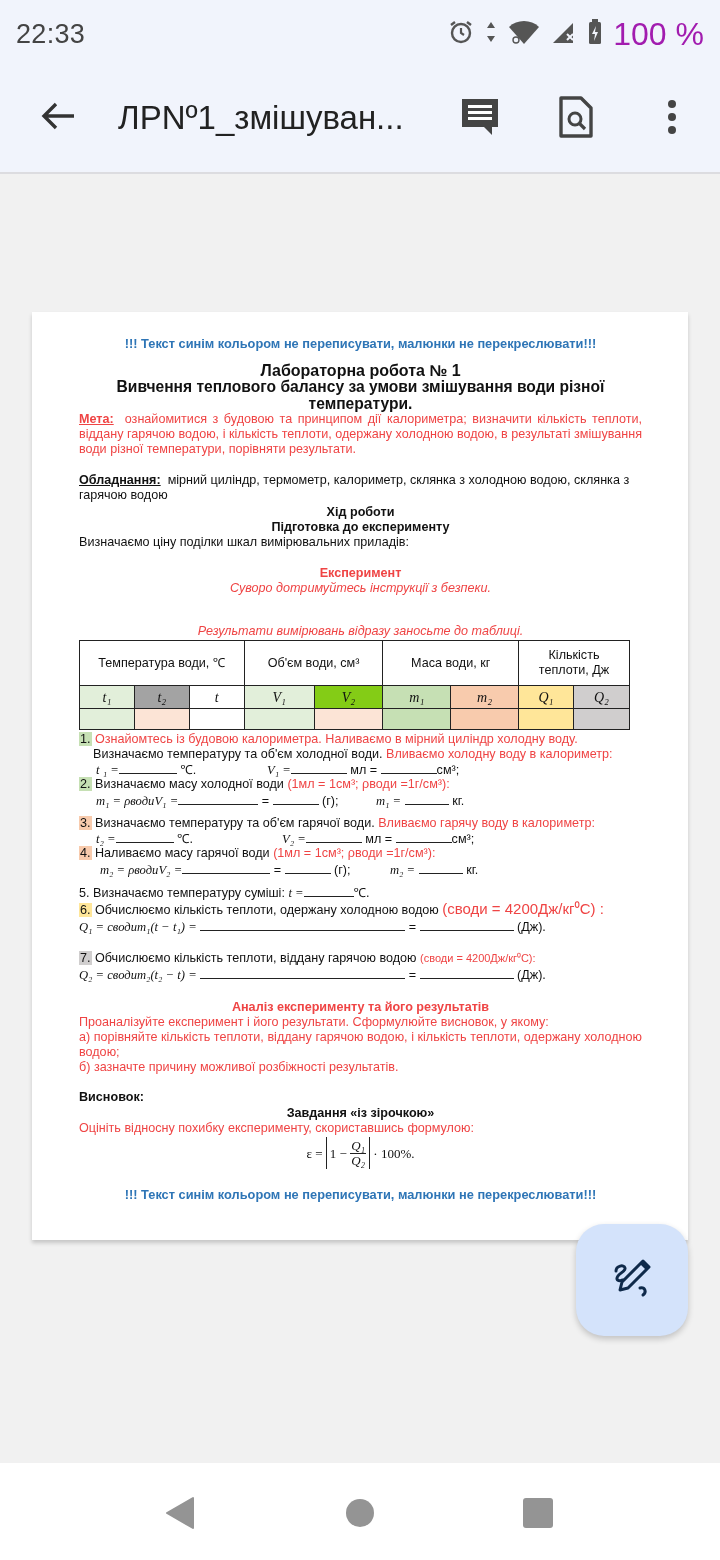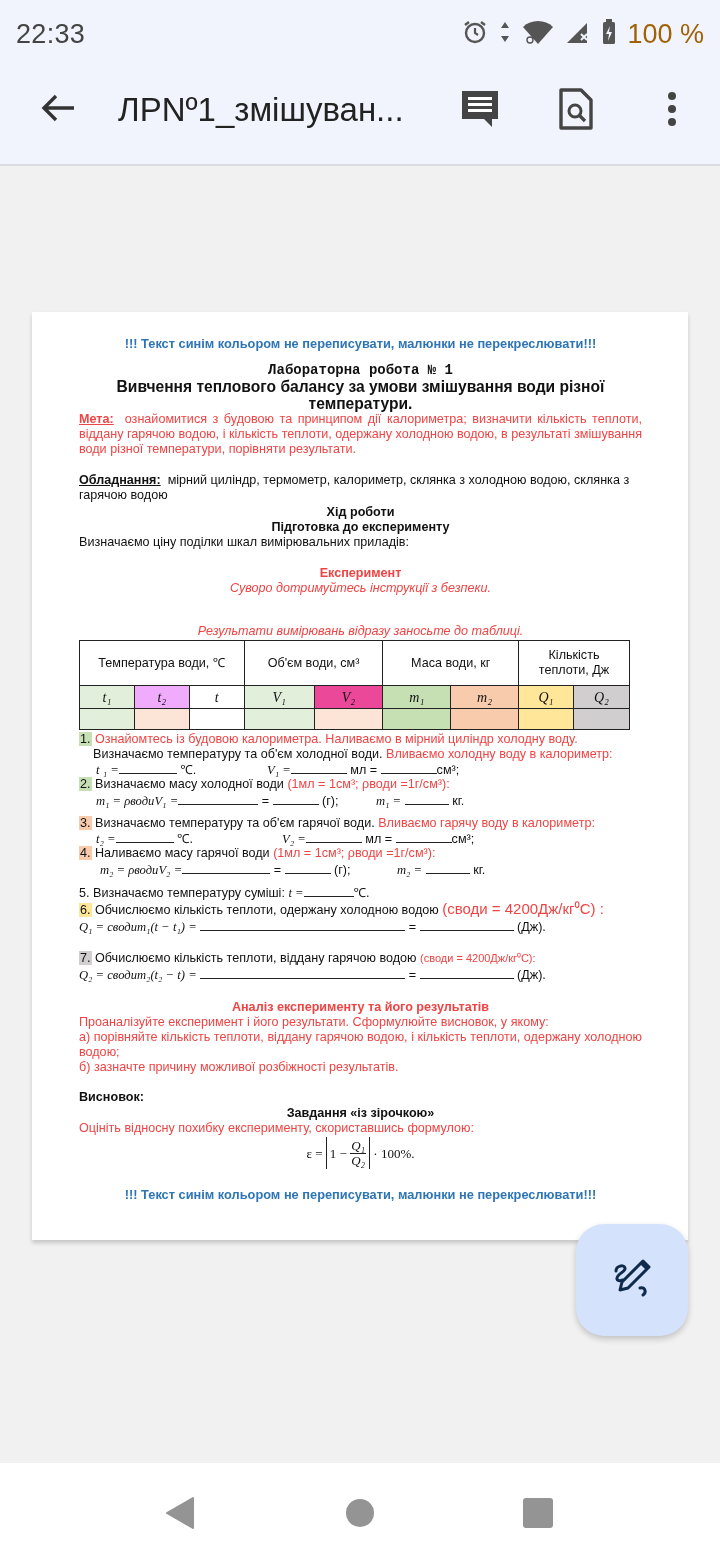--- a/index.html
+++ b/index.html
@@ -1,21 +1,21 @@
 <!DOCTYPE html>
 <html><head>
 <meta charset="utf-8">
 <style>
   * { box-sizing: border-box; margin: 0; padding: 0; }
   html, body { width: 720px; height: 1560px; overflow: hidden; background: #f1f1f1; font-family: "Liberation Sans", sans-serif; }
   .statusbar { position: absolute; left: 0; top: 0; width: 720px; height: 68px; background: #f1f4fc; display: flex; align-items: center; padding: 0 16px; }
   .sb-time { font-size: 27px; color: #444; letter-spacing: 0.3px; }
   .sb-right { margin-left: auto; display: flex; align-items: center; gap: 10px; color: #555; }
-  .sb-batt-text { font-size: 27px; color: #a16207; margin-left: 0; }
-  .appbar { position: absolute; left: 0; top: 56px; width: 720px; height: 110px; background: #f1f4fc; display: flex; align-items: center; border-bottom: 2px solid #dcdce0; }
+  .sb-batt-text { font-size: 32px; color: #a21caf; margin-left: 0; }
+  .appbar { position: absolute; left: 0; top: 64px; width: 720px; height: 110px; background: #f1f4fc; display: flex; align-items: center; border-bottom: 2px solid #dcdce0; }
   .back-btn { width: 60px; height: 60px; margin-left: 28px; display: flex; align-items: center; justify-content: center; }
   .app-title { font-size: 33px; color: #222; margin-left: 30px; width: 300px; white-space: nowrap; overflow: hidden; }
   .appbar-icon { width: 56px; height: 56px; display: flex; align-items: center; justify-content: center; position: absolute; top: 27px; }
   .viewer { position: absolute; left: 0; top: 180px; width: 720px; height: 1283px; background: #f1f1f1; }
   .page { position: absolute; left: 32px; top: 132px; width: 656px; height: 928px; background: #fff; box-shadow: 0 3px 4px rgba(0,0,0,0.18); padding: 0 46px 0 47px; font-size: 12.6px; color: #111; line-height: 15px; }
   .blue { color: #ef4444; }
   .center { text-align: center; }
   .bold { font-weight: bold; }
   .warn { font-weight: bold; color: #2e75b6; text-align: center; font-size: 12.8px; }
   .justify { text-align: justify; }
@@ -111,21 +111,21 @@
         </svg>
     </span>
   </div>
 </div>
 
 <div class="viewer">
   <div class="page">
     <div style="height:24px;"></div>
     <div class="warn">!!! Текст синім кольором не переписувати, малюнки не перекреслювати!!!</div>
     <div style="height:12px;"></div>
-    <div class="center bold" style="font-size:14px;font-family:Liberation Mono, monospace;">Лабораторна робота № 1</div>
+    <div class="center bold" style="font-size:16px;">Лабораторна робота № 1</div>
     <div class="center bold" style="font-size:15.6px; line-height:17px;">Вивчення теплового балансу за умови змішування води різної</div>
     <div class="center bold" style="font-size:15.6px; line-height:17px;">температури.</div>
     <div class="blue justify">
       <span class="u">Мета:</span>&nbsp;
       <span>ознайомитися з будовою та принципом дії калориметра; визначити кількість теплоти, віддану гарячою водою, і кількість теплоти, одержану холодною водою, в результаті змішування води різної температури, порівняти результати.</span>
     </div>
     <div style="height:16px;"></div>
     <div>
       <span class="u">Обладнання:</span>&nbsp;
       <span>мірний циліндр, термометр, калориметр, склянка з холодною водою, склянка з гарячою водою</span>
@@ -142,24 +142,24 @@
     <table class="data">
       <tbody>
           <tr class="h">
         <td colspan="3" style="width:165px;">Температура води, ℃</td>
         <td colspan="2" style="width:139px;">Об'єм води, см³</td>
         <td colspan="2" style="width:136px;">Маса води, кг</td>
         <td colspan="2" style="width:111px; padding:0 14px;">Кількість теплоти, Дж</td>
       </tr>
       <tr class="sym">
         <td style="background:#e2efda; width:55px;">t₁</td>
-        <td style="background:#f0abfc; width:55px;">t₂</td>
+        <td style="background:#a3a3a3; width:55px;">t₂</td>
         <td style="background:#ffffff; width:55px;">t</td>
         <td style="background:#e2efda; width:70px;">V₁</td>
-        <td style="background:#ec4899; width:69px;">V₂</td>
+        <td style="background:#84cc16; width:69px;">V₂</td>
         <td style="background:#c6e0b4; width:68px;">m₁</td>
         <td style="background:#f8cbad; width:68px;">m₂</td>
         <td style="background:#ffe699; width:55px;">Q₁</td>
         <td style="background:#d0cece; width:56px;">Q₂</td>
       </tr>
       <tr class="val">
         <td style="background:#e2efda;"></td>
         <td style="background:#fce4d6;"></td>
         <td style="background:#ffffff;"></td>
         <td style="background:#e2efda;"></td>
@@ -210,21 +210,21 @@
     </div>
 
     <div class="line">
       <span class="num" style="background:#f8cbad;">4.</span>
       <span>Наливаємо масу гарячої води</span>
       <span class="blue">(1мл = 1см³; ρводи =1г/см³):</span>
     </div>
     <div class="line" style="position:relative; padding-left:21px; height:18px; line-height:18px;">
       <span class="serif">m₂ = ρводиV₂ =</span><span class="blank" style="width:88px;"></span>
       <span>=</span> <span class="blank" style="width:46px;"></span> <span>(г);</span>
-      <span style="position:absolute; left:318px;"><span class="serif">m₂ =</span> <span class="blank" style="width:44px;"></span> <span>кг.</span></span>
+      <span style="position:absolute; left:311px;"><span class="serif">m₂ =</span> <span class="blank" style="width:44px;"></span> <span>кг.</span></span>
     </div>
     <div style="height:6px;"></div>
 
     <div class="line">
       <span>5. Визначаємо температуру суміші:</span>
       <span class="serif">t =</span><span class="blank" style="width:50px;"></span><span>℃.</span>
     </div>
 
     <div class="line">
       <span class="num" style="background:#ffe699;">6.</span>

